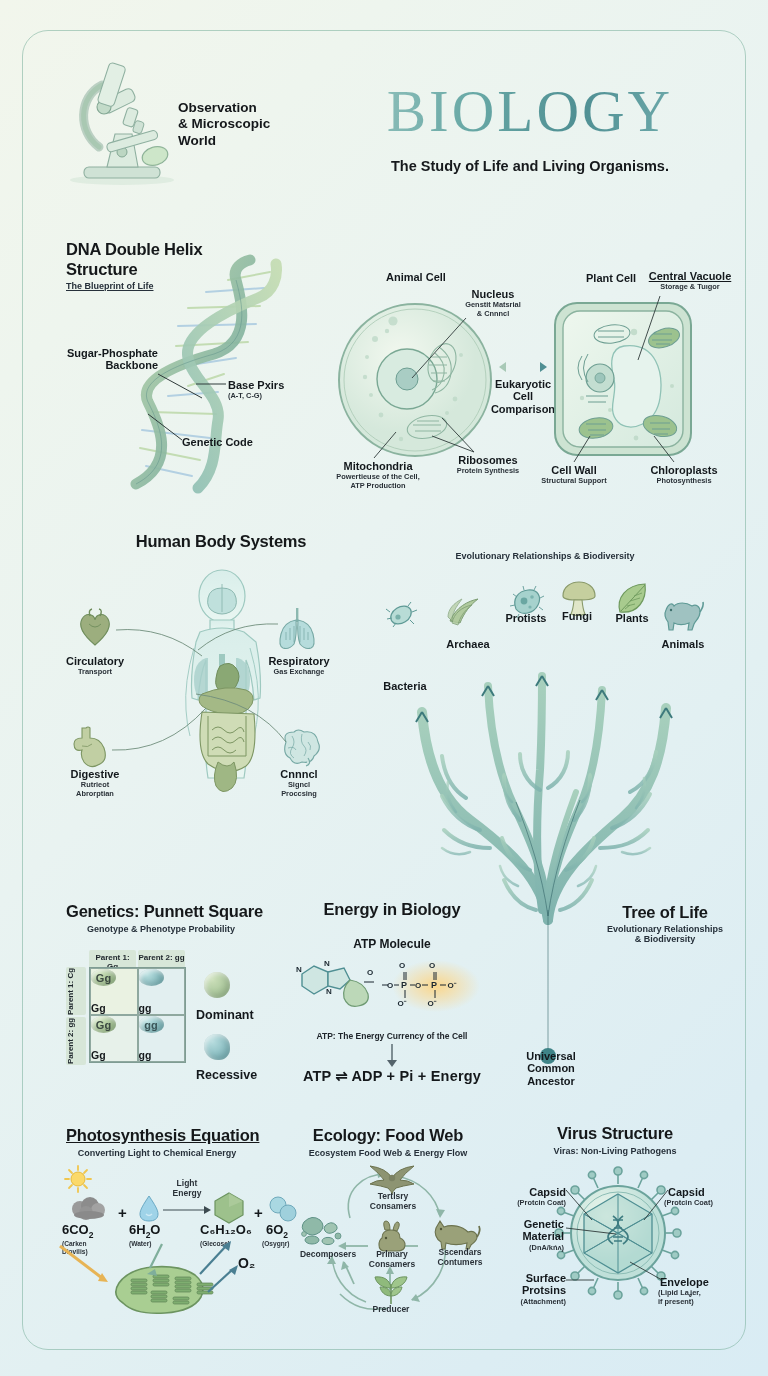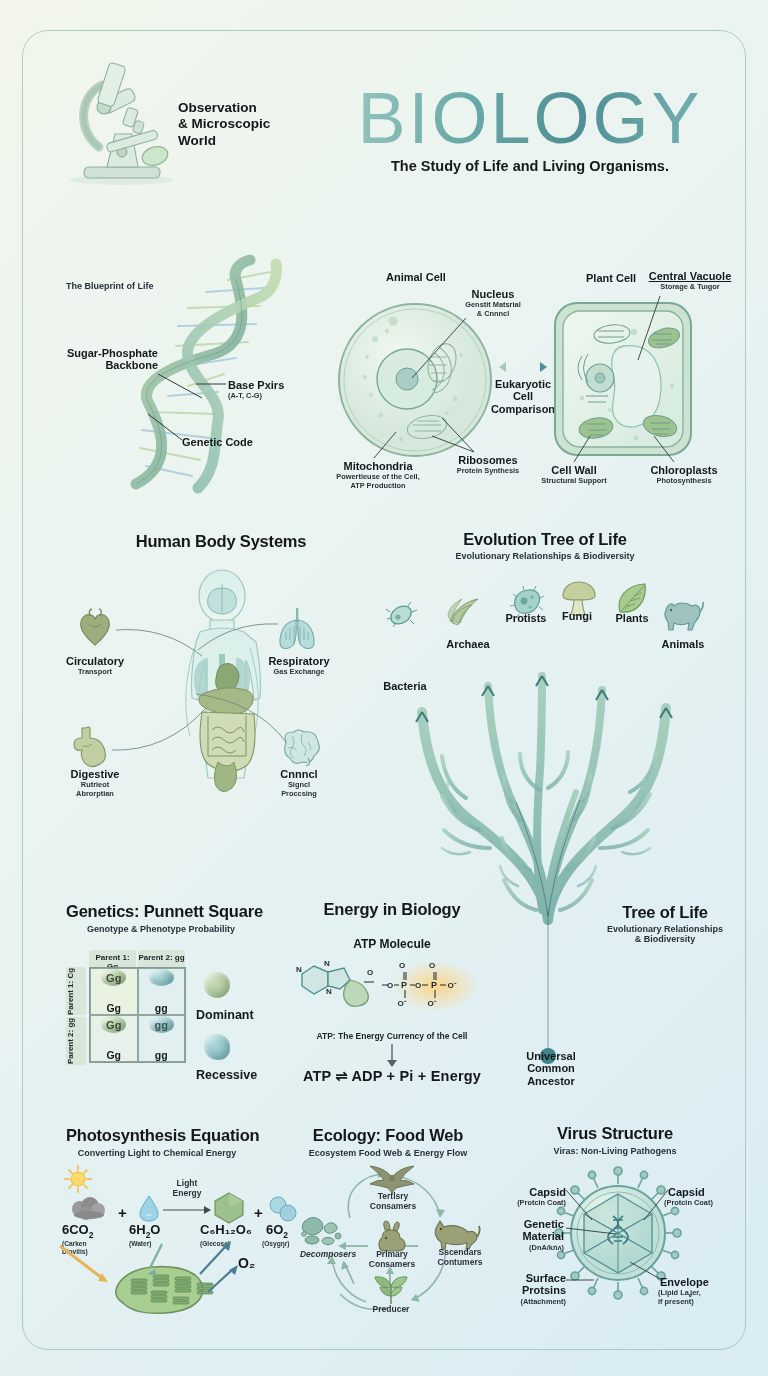--- a/index.html
+++ b/index.html
@@ -23,37 +23,37 @@
   .sec-title { font-size: 16.5px; font-weight: 700; letter-spacing: -0.2px; color: #15181a; }
   .sec-sub { font-size: 9px; font-weight: 600; color: #26303a; }
   .lab { font-size: 11px; font-weight: 700; color: #13181c; line-height: 1.12; }
   .lab-s { font-size: 7.4px; font-weight: 600; color: #2a3138; line-height: 1.16; }
   .tiny { font-size: 6.6px; font-weight: 600; color: #2a3138; line-height: 1.18; }
   .ctr { text-align: center; }
   .rgt { text-align: right; }
 
   
   #hdr-title {
-    font-family: Liberation Sans, sans-serif;
-    font-size: 72px; letter-spacing: 3px; font-weight: 400;
+    font-family: Liberation Serif, serif;
+    font-size: 59px; letter-spacing: 3px; font-weight: 400;
     background: linear-gradient(100deg,#9fc9c3 0%,#69a9a6 35%,#4f8f93 62%,#7fb9b8 100%);
     -webkit-background-clip: text; background-clip: text; color: transparent;
     line-height: 1;
   }
   #hdr-sub { font-size: 14.5px; font-weight: 700; color: #16191c; }
   #micro-label { font-size: 13.5px; font-weight: 600; color: #14171a; line-height: 1.22; }
 
   
   .pn-head { display: flex; gap: 2px; }
   .pn-head div {
     background: rgba(205,223,200,0.62); font-size: 8px; font-weight: 700;
     padding: 3px 0; text-align: center; border-radius: 2px; color: #20282e;
   }
   .pn-grid { border: 1.2px solid #7f9c93; display: grid; grid-template-columns: 1fr 1fr; }
-  .pn-cell { height: 47px; border: .6px solid #8fa89f; display:flex; flex-direction:column; align-items:center; justify-content:center; gap:16px; }
+  .pn-cell { height: 47px; border: .6px solid #8fa89f; display:flex; flex-direction:column; justify-content:center; gap:16px; }
   .pn-cell.gg { background: #eaf2e2; }
   .pn-cell.gl { background: #e2eff0; }
   .pn-circ { width: 25px; height: 25px; border-radius: 50%; display:flex; align-items:center; justify-content:center;
              font-size: 11px; font-weight: 700; color:#3c4a42; box-shadow: inset -3px -3px 6px rgba(0,0,0,.13), inset 2px 2px 4px rgba(255,255,255,.75); }
   .pn-circ.dom { background: radial-gradient(circle at 34% 30%, #c9dfb5, #91b383); }
   .pn-circ.rec { background: radial-gradient(circle at 34% 30%, #b9dfe0, #6aa9ae); color:#3a5558; }
   .pn-txt { font-size: 10.5px; font-weight: 700; color: #14181b; }
   .pn-side { writing-mode: vertical-rl; transform: rotate(180deg); font-size: 8px; font-weight: 700;
              background: rgba(205,223,200,0.62); text-align:center; border-radius:2px; color:#20282e; }
   .legend-b { width: 26px; height: 26px; border-radius: 50%; box-shadow: inset -3px -3px 6px rgba(0,0,0,.13), inset 2px 2px 5px rgba(255,255,255,.7); }
@@ -90,21 +90,22 @@
       <rect x="74" y="68" width="9" height="12" rx="3" transform="rotate(18 74 68)" fill="#cfe2d5" stroke="#8fb0a0" stroke-width="1"></rect>
     </svg>
   </div>
   <div class="abs" id="micro-label" style="left:178px;top:100px;width:120px;white-space:pre-line;">Observation
 &amp; Microscopic
 World</div>
 
   <div class="abs ctr" id="hdr-title" style="left:330px;top:82px;width:400px;">BIOLOGY</div>
   <div class="abs ctr" id="hdr-sub" style="left:330px;top:158px;width:400px;">The Study of Life and Living Organisms.</div>
 
-  <div class="abs sec-sub" style="left:66px;top:281px;">The Blueprint of Life</div>
+  <div class="abs sec-title" style="left:66px;top:240px;width:180px;line-height:1.2;">DNA Double Helix Structure</div>
+  <div class="abs sec-sub" style="left:66px;top:281px;text-decoration:underline;">The Blueprint of Life</div>
 
   <div class="abs" style="left:118px;top:262px;width:210px;height:230px;">
     <svg width="210" height="230" viewBox="0 0 210 230">
       <defs>
         <linearGradient id="dg1" x1="0" y1="0" x2="1" y2="1">
           <stop offset="0" stop-color="#b9d4a8"></stop>
             <stop offset="1" stop-color="#6aa39c"></stop>
         </linearGradient>
         <linearGradient id="dg2" x1="0" y1="1" x2="1" y2="0">
           <stop offset="0" stop-color="#8fbfb4"></stop>
@@ -399,21 +400,20 @@
   </div>
   <div class="abs ctr lab" style="left:258px;top:768px;width:82px;">Cnnncl</div>
   <div class="abs ctr lab-s" style="left:258px;top:781px;width:82px;white-space:pre-line;">Signcl
 Proccsing</div>
   <div class="abs" style="left:196px;top:690px;">
     <svg width="92" height="54">
         <path d="M0 4 q60 8 90 48" fill="none" stroke="#6f8d7c" stroke-width=".9"></path>
       </svg>
   </div>
 
-  <div class="abs ctr sec-title" style="left:400px;top:530px;width:290px;">Evolution Tree of Life</div>
   <div class="abs ctr sec-sub" style="left:400px;top:551px;width:290px;">Evolutionary Relationships &amp; Biodiversity</div>
 
   <div class="abs" style="left:370px;top:580px;width:360px;height:500px;">
     <svg width="360" height="500" viewBox="0 0 360 500">
       <defs>
         <linearGradient id="trk" x1="0" y1="1" x2="0" y2="0">
           <stop offset="0" stop-color="#7fb3ae"></stop>
             <stop offset="1" stop-color="#a8d0bd"></stop>
         </linearGradient>
       </defs>
@@ -629,21 +629,21 @@
 
   <div class="abs ctr" id="atp-cap" style="left:292px;top:1031px;width:200px;">ATP: The Energy Currency of the Cell</div>
   <div class="abs" style="left:385px;top:1044px;">
     <svg width="14" height="24">
         <line x1="7" y1="0" x2="7" y2="18" stroke="#54636b" stroke-width="1.4"></line>
         <path d="M7 23 l-5 -7 h10 z" fill="#54636b"></path>
       </svg>
   </div>
   <div class="abs ctr" id="atp-eq" style="left:292px;top:1068px;width:200px;">ATP ⇌ ADP + Pi + Energy</div>
 
-  <div class="abs sec-title" style="left:66px;top:1126px;">Photosynthesis Equation</div>
+  <div class="abs sec-title" style="left:66px;top:1126px;text-decoration:underline;">Photosynthesis Equation</div>
   <div class="abs ctr sec-sub" style="left:62px;top:1148px;width:190px;">Converting Light to Chemical Energy</div>
 
   <div class="abs" style="left:62px;top:1163px;">
     <svg width="32" height="32" viewBox="0 0 32 32">
       <circle cx="16" cy="16" r="7" fill="#fbd96a" stroke="#e8bb3c" stroke-width="1"></circle>
       <g stroke="#f0c64e" stroke-width="1.8" stroke-linecap="round">
         <path d="M16 3 v4 M16 25 v4 M3 16 h4 M25 16 h4 M7 7 l3 3 M22 22 l3 3 M25 7 l-3 3 M10 22 l-3 3"></path>
       </g>
     </svg>
   </div>
@@ -841,21 +841,21 @@
   <div class="abs" style="left:298px;top:1212px;">
     <svg width="48" height="38" viewBox="0 0 48 38">
       <path d="M6 10 q8 -8 16 -2 q6 6 0 12 q-8 6 -15 0 q-5 -4 -1 -10z" fill="#8fb9a8" stroke="#5f9286" stroke-width="1"></path>
       <path d="M27 14 q6 -6 11 -1 q3 4 -2 7 q-6 3 -9 -1 q-2 -3 0 -5z" fill="#a0c4b2" stroke="#5f9286" stroke-width="1"></path>
       <ellipse cx="14" cy="28" rx="7" ry="4" fill="#8fb9a8" stroke="#5f9286" stroke-width="1"></ellipse>
       <ellipse cx="30" cy="29" rx="6" ry="3.6" fill="#a0c4b2" stroke="#5f9286" stroke-width="1"></ellipse>
       <circle cx="40" cy="24" r="3" fill="#8fb9a8" stroke="#5f9286" stroke-width=".8"></circle>
       <circle cx="6" cy="22" r="2.4" fill="#a0c4b2" stroke="#5f9286" stroke-width=".8"></circle>
     </svg>
   </div>
-  <div class="abs ctr lab-s" style="left:288px;top:1250px;width:80px;font-size:8.5px;font-weight:700;font-style:italic;">Decomposers</div>
+  <div class="abs ctr lab-s" style="left:288px;top:1250px;width:80px;font-size:8.5px;font-weight:700;">Decomposers</div>
 
   <div class="abs ctr sec-title" style="left:520px;top:1124px;width:190px;">Virus Structure</div>
   <div class="abs ctr sec-sub" style="left:520px;top:1146px;width:190px;">Viras: Non-Living Pathogens</div>
 
   <div class="abs" style="left:556px;top:1168px;width:124px;height:130px;">
     <svg width="124" height="130" viewBox="0 0 124 130">
       <defs>
           <radialGradient id="vg" cx="38%" cy="32%">
         <stop offset="0" stop-color="#f0f8ee"></stop>
             <stop offset="1" stop-color="#bfe0d9"></stop>

